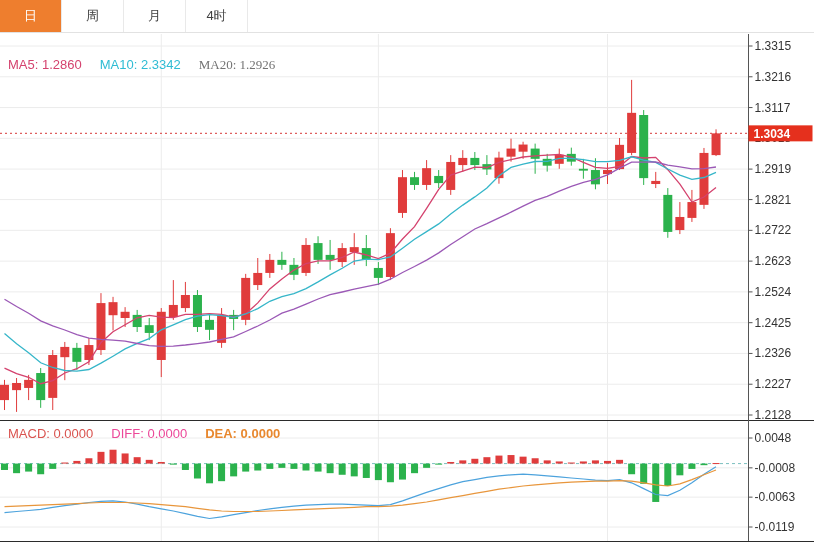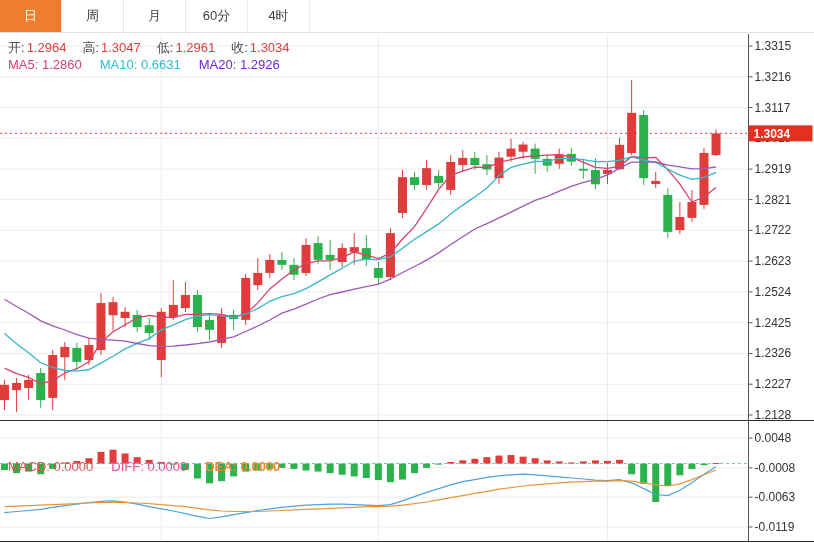--- a/index.html
+++ b/index.html
@@ -7,50 +7,43 @@
          font-family:"Liberation Sans",sans-serif;}
   svg{position:absolute;left:0;top:0;z-index:1;}
   .tabbar{position:absolute;top:0;left:0;width:814px;height:33px;background:#fff;
           border-bottom:1px solid #e2e2e2;display:flex;z-index:3;box-sizing:border-box;}
   .tab{width:62px;height:32px;display:flex;align-items:center;justify-content:center;
        font-size:13px;color:#404040;border-right:1px solid #e9e9e9;box-sizing:border-box;cursor:pointer;}
   .tab.active{background:#ee7e2e;color:#fff;}
   .row{position:absolute;left:8px;z-index:2;font-size:13px;white-space:nowrap;display:flex;}
   .quote-row{top:39px;}
   .ma-row{top:57px;text-align:center;}
-  .macd-row{top:426px;margin-top:33px;}
+  .macd-row{top:426px;}
   .pair{margin-right:16px;}
   .lbl{color:#4d4d4d;}
   .val{color:#e03e3e;margin-left:2px;}
   .ma-pair{margin-right:18px;}
 </style>
 </head>
 <body>
 
 <div class="stage">
 
   <div class="tabbar">
     <div class="tab active">日</div>
     <div class="tab">周</div>
     <div class="tab">月</div>
-    <div class="tab">60分</div>
     <div class="tab">4时</div>
   </div>
 
-  <div class="row quote-row">
-    <span class="pair"><span class="lbl">开:</span><span class="val">1.2964</span></span>
-    <span class="pair"><span class="lbl">高:</span><span class="val">1.3047</span></span>
-    <span class="pair"><span class="lbl">低:</span><span class="val">1.2961</span></span>
-    <span class="pair"><span class="lbl">收:</span><span class="val">1.3034</span></span>
-  </div>
 
   <div class="row ma-row">
     <span class="ma-pair" style="color: rgb(212, 66, 110);"><span>MA5:</span> <span>1.2860</span></span>
-    <span class="ma-pair" style="color: rgb(46, 188, 212);"><span>MA10:</span> <span>0.6631</span></span>
-    <span class="ma-pair" style="color: #6d28d9;"><span>MA20:</span> <span>1.2926</span></span>
+    <span class="ma-pair" style="color: rgb(46, 188, 212);"><span>MA10:</span> <span>2.3342</span></span>
+    <span class="ma-pair" style="color: #737373; font-family: Liberation Serif, serif;"><span>MA20:</span> <span>1.2926</span></span>
   </div>
 
   <div class="row macd-row">
     <span class="ma-pair" style="color: rgb(217, 83, 79);"><span>MACD:</span> <span>0.0000</span></span>
     <span class="ma-pair" style="color: #ec4899;"><span>DIFF:</span> <span>0.0000</span></span>
     <span class="ma-pair" style="color: rgb(232, 136, 47); font-weight: bold;"><span>DEA:</span> <span>0.0000</span></span>
   </div>
 
   <svg id="chart" width="814" height="543">
       <g>

